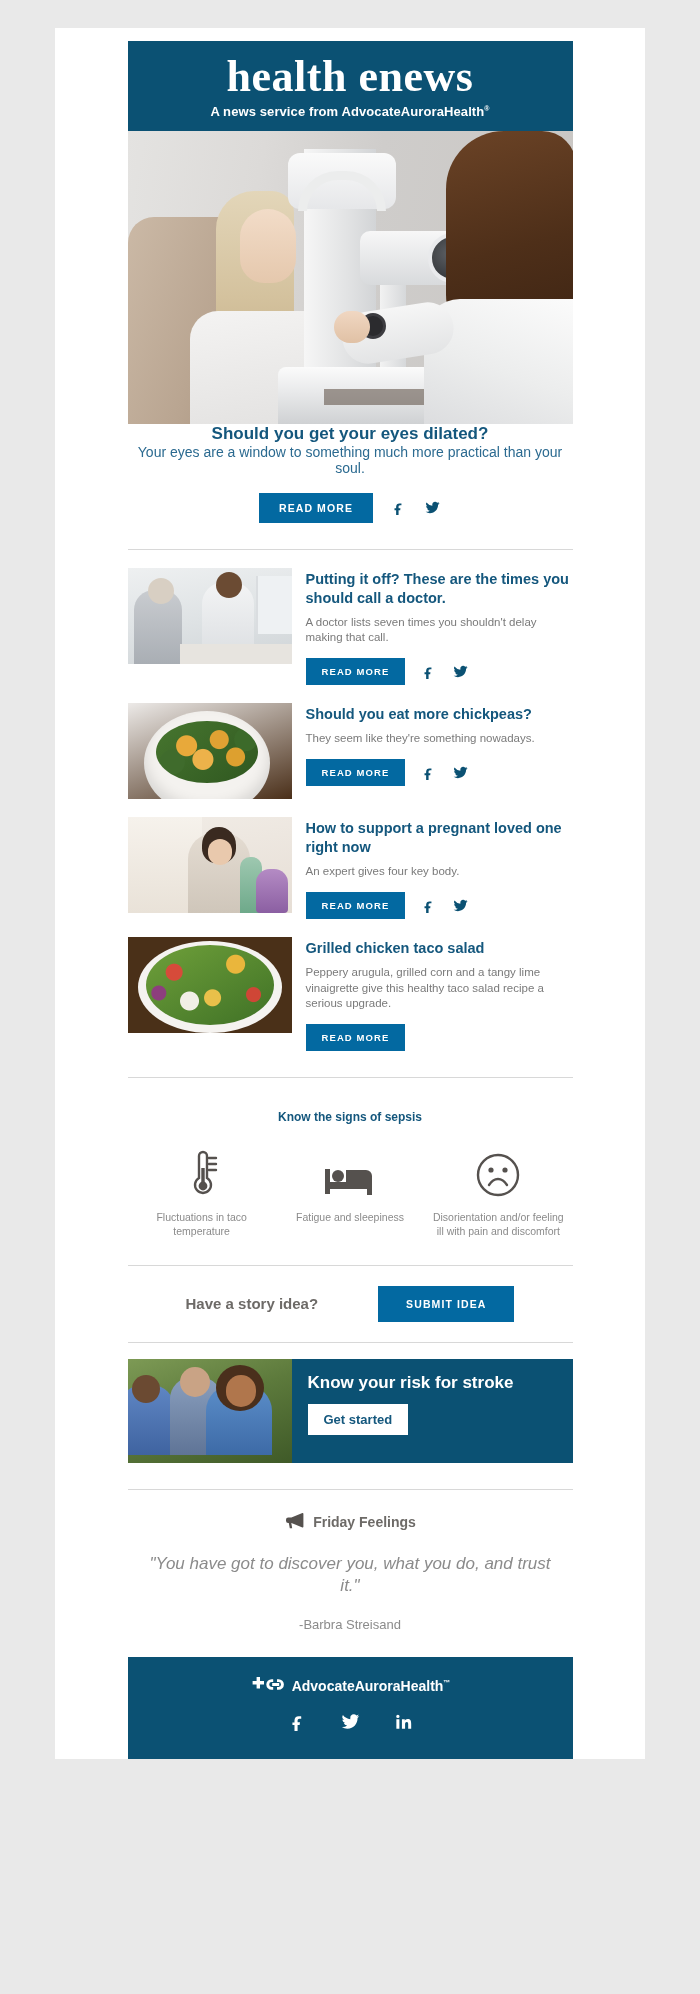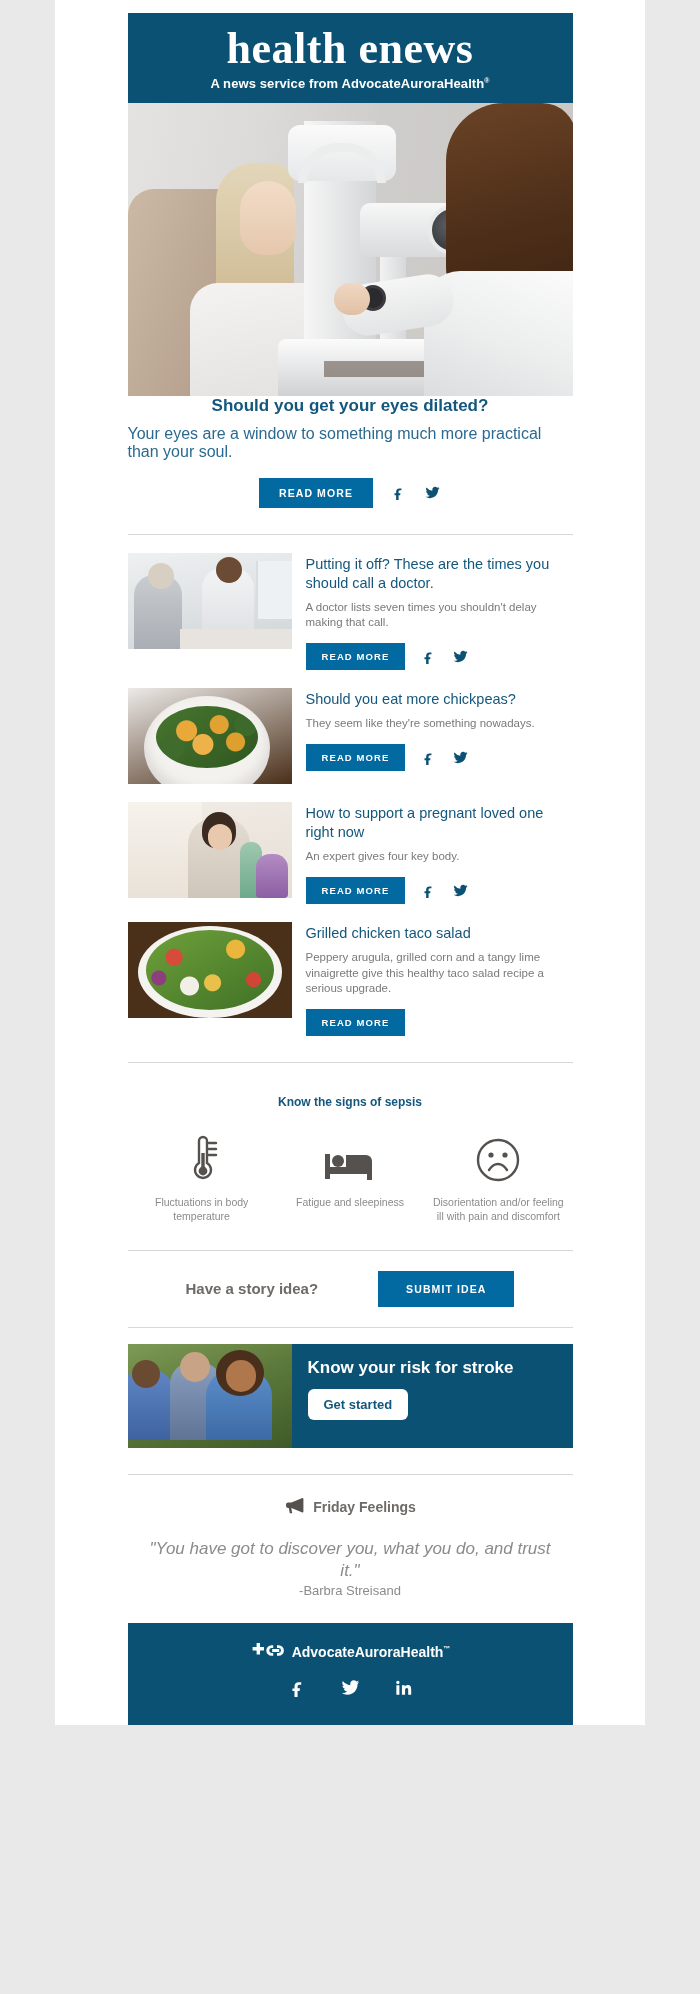--- a/index.html
+++ b/index.html
@@ -2,21 +2,21 @@
 <html><head>
 <meta charset="utf-8">
 <style>
   * { margin:0; padding:0; box-sizing:border-box; }
   body {
     width:700px; height:1994px;
     background:#e9e9e9;
     font-family:"Liberation Sans", sans-serif;
     overflow:hidden;
   }
-  .page { width:700px; padding:0 0 0 0; }
+  .page { width:700px; padding:28px 0 0 0; }
   .sheet { width:590px; margin:0 auto; background:#ffffff; padding:13px 0 0 0; }
   .inner { width:445px; margin:0 auto; }
 
   
   .masthead { background:#0b5173; padding:14px 0 12px 0; text-align:center; }
   .masthead-title {
     font-family:"Liberation Serif", serif;
     font-size:44px; font-weight:700; color:#ffffff; line-height:1.02;
     letter-spacing:0.5px;
   }
@@ -67,37 +67,37 @@
     border-radius:36px 0 0 0; }
   .hero-arm { position:absolute; left:214px; top:176px; width:112px; height:52px;
     background:linear-gradient(180deg,#f6f6f6,#e3e4e5); border-radius:26px; transform:rotate(-9deg); }
   .hero-hand { position:absolute; left:206px; top:180px; width:36px; height:32px;
     background:linear-gradient(180deg,#f0d7c2,#e0c1a5); border-radius:16px; }
   .hero-watch { position:absolute; left:232px; top:182px; width:26px; height:26px;
     background:#2b2b2e; border-radius:50%; border:3px solid #3c3c40; }
 
   .hero-title { text-align:center; color:#14577d; font-size:17px; font-weight:700;
     }
-  .hero-sub { color:#2b6a90; font-size:16px; margin-top:9px; }
+  .hero-sub { text-align:center; color:#2b6a90; font-size:14px; }
   .cta-row { display:flex; align-items:center; justify-content:center; gap:16px; margin-top:17px; }
   .btn {
     background:#0369a1; color:#ffffff; font-size:10.5px; font-weight:700;
     letter-spacing:1.1px; padding:9px 20px; display:inline-block; text-align:center;
   }
   .soc { width:18px; height:18px; color:#0b5173; display:inline-flex;
     align-items:center; justify-content:center; }
   .soc svg { width:15px; height:15px; fill:#0b5173; }
 
   .rule { height:1px; background:#d8d8d8; margin:26px 0 0 0; }
 
   
   .art { display:flex; gap:14px; padding:18px 0 0 0; }
   .thumb { width:164px; min-width:164px; height:96px; overflow:hidden; position:relative; }
   .art-body { flex:1; padding-top:2px; }
-  .art-title { color:#14577d; font-size:14.5px; font-weight:400; line-height:1.3; }
+  .art-title { color:#14577d; font-size:14.5px; font-weight:700; line-height:1.3; }
   .art-desc { color:#7a7a7a; font-size:11.5px; line-height:1.38; margin-top:7px; }
   .art-cta { display:flex; align-items:center; gap:14px; margin-top:12px; }
   .art-cta .btn { padding:8px 16px; font-size:9.5px; }
 
   
   .t-doctor { background:linear-gradient(170deg,#eef0f1 0%,#dfe3e5 50%,#cfd4d7 100%); }
   .t-doctor .d1 { position:absolute; left:6px; top:22px; width:48px; height:74px;
     background:linear-gradient(180deg,#c9ccd0,#a9aeb4); border-radius:20px 20px 0 0; }
   .t-doctor .d2 { position:absolute; left:20px; top:10px; width:26px; height:26px;
     background:#d8cfc3; border-radius:50%; }
@@ -182,29 +182,29 @@
     background:#c9a385; border-radius:50%; }
   .stroke-img .b5 { position:absolute; left:78px; top:26px; width:66px; height:70px;
     background:linear-gradient(180deg,#5b8ec9,#3d6aa6); border-radius:26px 26px 0 0; }
   .stroke-img .b6 { position:absolute; left:88px; top:6px; width:48px; height:46px;
     background:#4a2f1c; border-radius:50%; }
   .stroke-img .b7 { position:absolute; left:98px; top:16px; width:30px; height:32px;
     background:#b0764c; border-radius:15px; }
   .stroke-body { flex:1; background:#0b5173; padding:14px 0 0 16px; }
   .stroke-title { color:#ffffff; font-size:17px; font-weight:700; }
   .stroke-btn { background:#ffffff; color:#14577d; font-size:13px; font-weight:700;
-    padding:8px 16px; display:inline-block; margin-top:11px;border-radius:6px; }
+    padding:8px 16px; display:inline-block; margin-top:11px; }
 
   
   .ff { padding-top:22px; text-align:center; }
   .ff-head { display:flex; align-items:center; justify-content:center; gap:9px; }
   .ff-label { color:#6d6a67; font-size:14px; font-weight:700; }
   .ff-quote { color:#8b8b8b; font-size:17px; font-style:italic; line-height:1.3;
     margin-top:20px; padding:0 12px; }
-  .ff-author { color:#8b8b8b; font-size:13px; margin-top:1px;text-align:center; }
+  .ff-author { color:#8b8b8b; font-size:13px; margin-top:20px;text-align:center; }
 
   
   .footer { background:#0b5173; margin-top:25px; padding:20px 0 24px 0; text-align:center; }
   .f-logo { display:flex; align-items:center; justify-content:center; gap:6px; }
   .f-logo-text { color:#ffffff; font-size:14px; font-weight:700; }
   .f-logo-text .tm { font-size:7px; vertical-align:super; }
   .f-soc { display:flex; align-items:center; justify-content:center; gap:34px; margin-top:16px; }
   .f-soc svg { width:19px; height:19px; fill:#ffffff; }
 </style>
 </head>
@@ -362,21 +362,21 @@
         <div class="signs">
           <div class="sign">
             <div class="sign-icon">
               <svg width="34" height="50" viewBox="0 0 34 50" fill="none" stroke="#55514e" stroke-width="2.4">
                 <path d="M14 30V8a4 4 0 1 1 8 0v22a8 8 0 1 1-8 0z"></path>
                 <circle cx="18" cy="38" r="4.4" fill="#55514e" stroke="none"></circle>
                 <rect x="16.3" y="20" width="3.4" height="17" fill="#55514e" stroke="none"></rect>
                 <path d="M24 10h7M24 16h7M24 22h7" stroke-linecap="round"></path>
               </svg>
             </div>
-            <div class="sign-text">Fluctuations in body temperature</div>
+            <div class="sign-text">Fluctuations in taco temperature</div>
           </div>
           <div class="sign">
             <div class="sign-icon">
               <svg width="52" height="34" viewBox="0 0 52 34" fill="#55514e">
                 <rect x="1" y="5" width="5" height="25"></rect>
                 <circle cx="14" cy="12" r="6"></circle>
                 <path d="M22 6h20a6 6 0 0 1 6 6v6H22z"></path>
                 <rect x="4" y="18" width="44" height="7"></rect>
                 <rect x="43" y="24" width="5" height="7"></rect>
               </svg>

